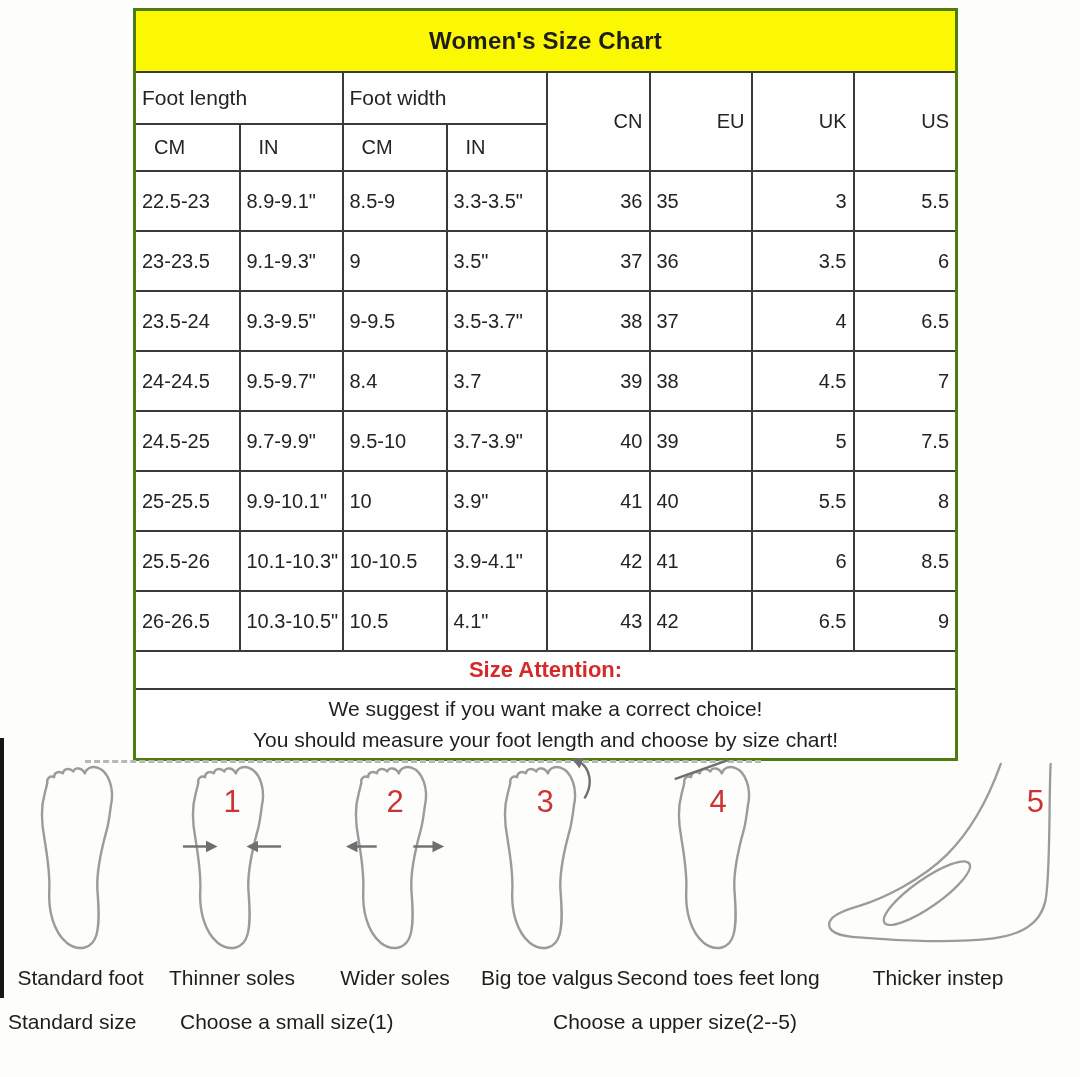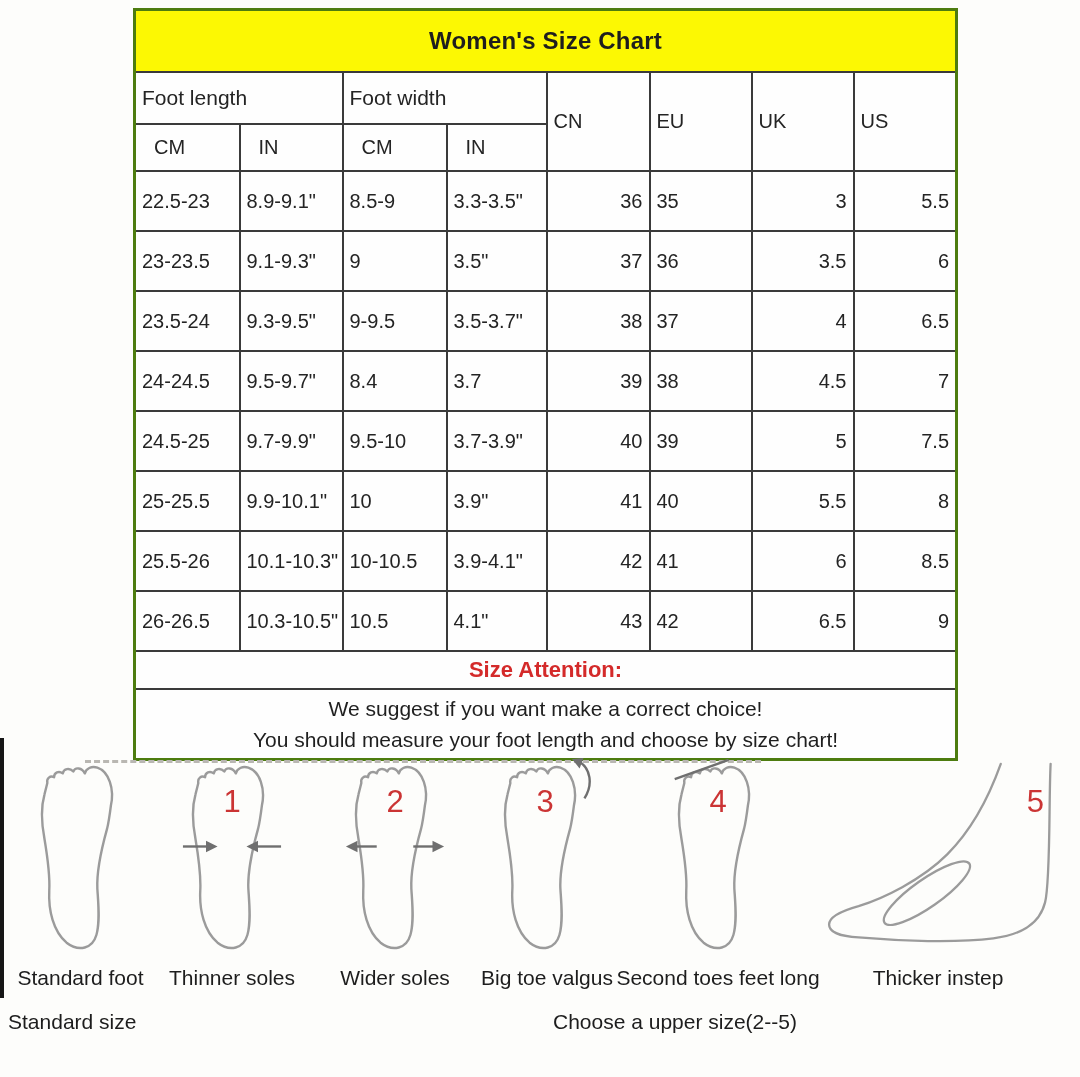--- a/index.html
+++ b/index.html
@@ -18,21 +18,21 @@
   table.size-table th,table.size-table td{
     border:2px solid #3a3a3a;font-weight:normal;font-size:20px;
     color:#242424;padding:0 6px;vertical-align:middle;overflow:hidden;white-space:nowrap;
   }
   tr.titleR th{
     background:#fcf803;height:60px;text-align:center;
     font-size:24px;font-weight:600;color:#1e1e1e;letter-spacing:.2px;
   }
   tr.grpR th.grp{height:50px;text-align:left;font-size:21px;}
   th.pl28{padding-left:30px;}
-  th.sz{text-align:left;font-size:21px;margin-left:35px;}
+  th.sz{text-align:right;font-size:21px;margin-left:35px;}
   tr.unitR th{height:45px;text-align:left;font-size:20px;padding-left:18px;}
   tbody.rows td{height:58px;}
   td.al{text-align:left;}
   td.ar{text-align:right;}
   tr.attR td{height:36px;text-align:center;color:#d42a2a;font-weight:bold;font-size:22px;}
   tr.noteR td{height:68px;text-align:center;font-size:21px;line-height:31px;color:#1f1f1f;}
   
   .dash{position:absolute;left:85px;top:760px;width:676px;height:0;
         border-top:3px dashed #b9b7b2;}
   .lbar{position:absolute;left:0;top:738px;width:4px;height:260px;background:#161616;}
@@ -242,15 +242,16 @@
   <div class="foot f-inst instep">
     <span class="fnum">5</span>
     <svg width="240" height="202" viewBox="0 0 260 210">
       <path class="outline" d="M198,2 C188,30 170,70 140,100 C112,128 70,148 44,156 C26,161 12,168 12,176 C12,184 24,189 44,190 C90,194 150,196 190,191 C220,187 240,176 246,152 C252,128 250,40 252,2"></path>
       <ellipse class="outline" cx="118" cy="142" rx="15" ry="56" transform="rotate(55 118 142)"></ellipse>
     </svg>
     <div class="flabel">Thicker instep</div>
   </div>
 
   <div class="adv adv1">Standard size</div>
+  <div class="adv adv2">Choose a small size(1)</div>
   <div class="adv adv3">Choose a upper size(2--5)</div>
 
 </div>
 
 </body></html>

